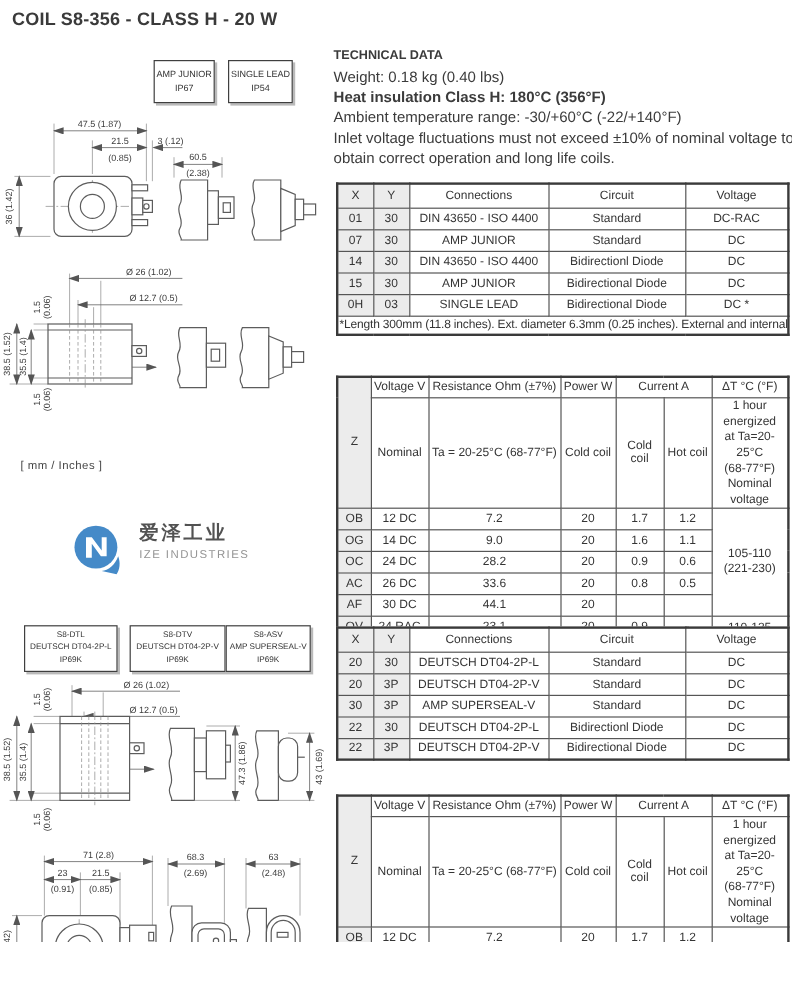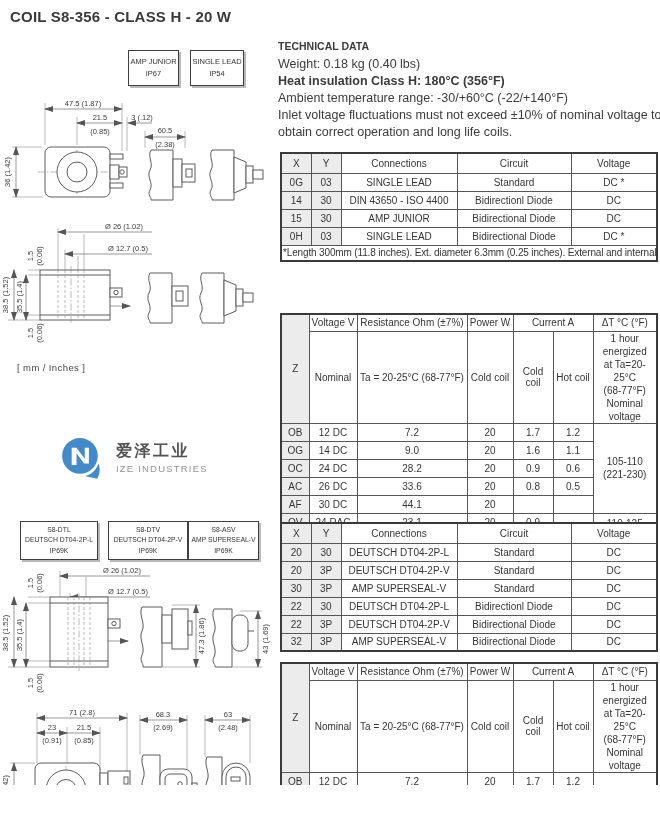--- a/index.html
+++ b/index.html
@@ -27,21 +27,21 @@
   .s95{font-size:9.5px}
   .s9{font-size:9px}
   .fn{font-size:7px;text-align:left;padding-left:3px;letter-spacing:-.15px;white-space:nowrap}
   .zc{font-size:16px;font-weight:700}
   .tiny{font-size:6.8px;line-height:1.3;white-space:pre-line;padding:0}
   .dt{font-size:10px;white-space:pre-line;line-height:1.35}
   .h20{height:20px}.h18{height:18px}.h17{height:17px}.h42{height:42px}.h16{height:16px}
   .foot{position:absolute;font-size:12.5px;color:#3b3b3b;white-space:nowrap}
   .units{position:absolute;font-size:9.5px;color:#454545;letter-spacing:.4px;white-space:nowrap}
   
-  .logo{position:absolute;display:flex;align-items:center;gap:12px;opacity:.96}
+  .logo{position:absolute;display:flex;align-items:flex-start;gap:12px;opacity:.96}
   .logo .cn{font-size:16px;font-weight:700;color:#4c4c4c;letter-spacing:2.5px;line-height:1.1}
   .logo .en{font-size:9.5px;color:#8f8f8f;letter-spacing:1.2px;margin-top:3px}
   
   svg.draw{position:absolute;overflow:visible}
   svg .fw{fill:#fff;stroke:#5c5c5c;stroke-width:1}
   svg .ln{stroke:#5c5c5c;stroke-width:1;fill:none}
   svg .thin{stroke:#8c8c8c;stroke-width:.6;fill:none}
   svg .dim{stroke:#6a6a6a;stroke-width:.7;fill:none}
   svg .dsh{stroke-dasharray:3,2}
   svg .dd{stroke-dasharray:7,2,1.5,2}
@@ -128,21 +128,21 @@
     <text class="as" x="105" y="11">Ø 26 (1.02)</text>
     <text class="as" x="108" y="33">Ø 12.7 (0.5)</text>
     <text transform="rotate(-90 33 38)" x="33" y="38">1.5</text>
     <text transform="rotate(-90 42 38)" x="42" y="38">(0.06)</text>
     <text transform="rotate(-90 8 77)" x="8" y="77">38.5 (1.52)</text>
     <text transform="rotate(-90 22 79)" x="22" y="79">35.5 (1.4)</text>
     <text transform="rotate(-90 33 115)" x="33" y="115">1.5</text>
     <text transform="rotate(-90 42 115)" x="42" y="115">(0.06)</text>
   </svg>
 
-  <div class="units" style="left:17px;top:362px">[ mm / Inches ]</div>
+  <div class="units" style="left:17px;top:383px">[ mm / Inches ]</div>
 
   <div class="logo" style="left:60px;top:436px">
     <svg width="44" height="44" viewBox="0 0 64 64">
       <circle cx="29" cy="29" r="26" fill="#3e86c6"></circle>
       <path d="M17,42 V17 H24 L36,33 V17 H42 V40 H35 L24,25 V42 Z" fill="#fff"></path>
       <path d="M56,40 C52,51 44,57 36,58 L54,62 C58,56 59,48 56,40 Z" fill="#3e86c6"></path>
     </svg>
     <div>
       <div class="cn">爱泽工业</div>
       <div class="en">IZE INDUSTRIES</div>
@@ -262,25 +262,32 @@
       </colgroup>
     <tbody>
         <tr class="h20">
       <th class="g xyh">X</th>
       <th class="g xyh">Y</th>
       <th class="ch">Connections</th>
       <th class="ch">Circuit</th>
       <th class="ch">Voltage</th>
     </tr>
     <tr class="h18">
-          <td class="g">0G</td>
-          <td class="g">03</td>
-          <td>SINGLE LEAD</td>
+          <td class="g">01</td>
+          <td class="g">30</td>
+          <td>DIN 43650 - ISO 4400</td>
           <td>Standard</td>
-          <td>DC *</td>
+          <td>DC-RAC</td>
+        </tr>
+    <tr class="h18">
+          <td class="g">07</td>
+          <td class="g">30</td>
+          <td>AMP JUNIOR</td>
+          <td>Standard</td>
+          <td>DC</td>
         </tr>
     <tr class="h18">
           <td class="g">14</td>
           <td class="g">30</td>
           <td>DIN 43650 - ISO 4400</td>
           <td>Bidirectionl Diode</td>
           <td>DC</td>
         </tr>
     <tr class="h18">
           <td class="g">15</td>
@@ -439,27 +446,20 @@
           <td>Bidirectionl Diode</td>
           <td>DC</td>
         </tr>
     <tr class="h18">
           <td class="g">22</td>
           <td class="g">3P</td>
           <td>DEUTSCH DT04-2P-V</td>
           <td>Bidirectional Diode</td>
           <td>DC</td>
         </tr>
-    <tr class="h18">
-          <td class="g">32</td>
-          <td class="g">3P</td>
-          <td>AMP SUPERSEAL-V</td>
-          <td>Bidirectional Diode</td>
-          <td>DC</td>
-        </tr>
   </tbody>
     </table>
 
   <table class="tbl" style="left:280px;top:662px;width:376px">
     <colgroup>
         <col style="width:28px">
         <col style="width:48px">
         <col style="width:110px">
         <col style="width:46px">
         <col style="width:40px">

